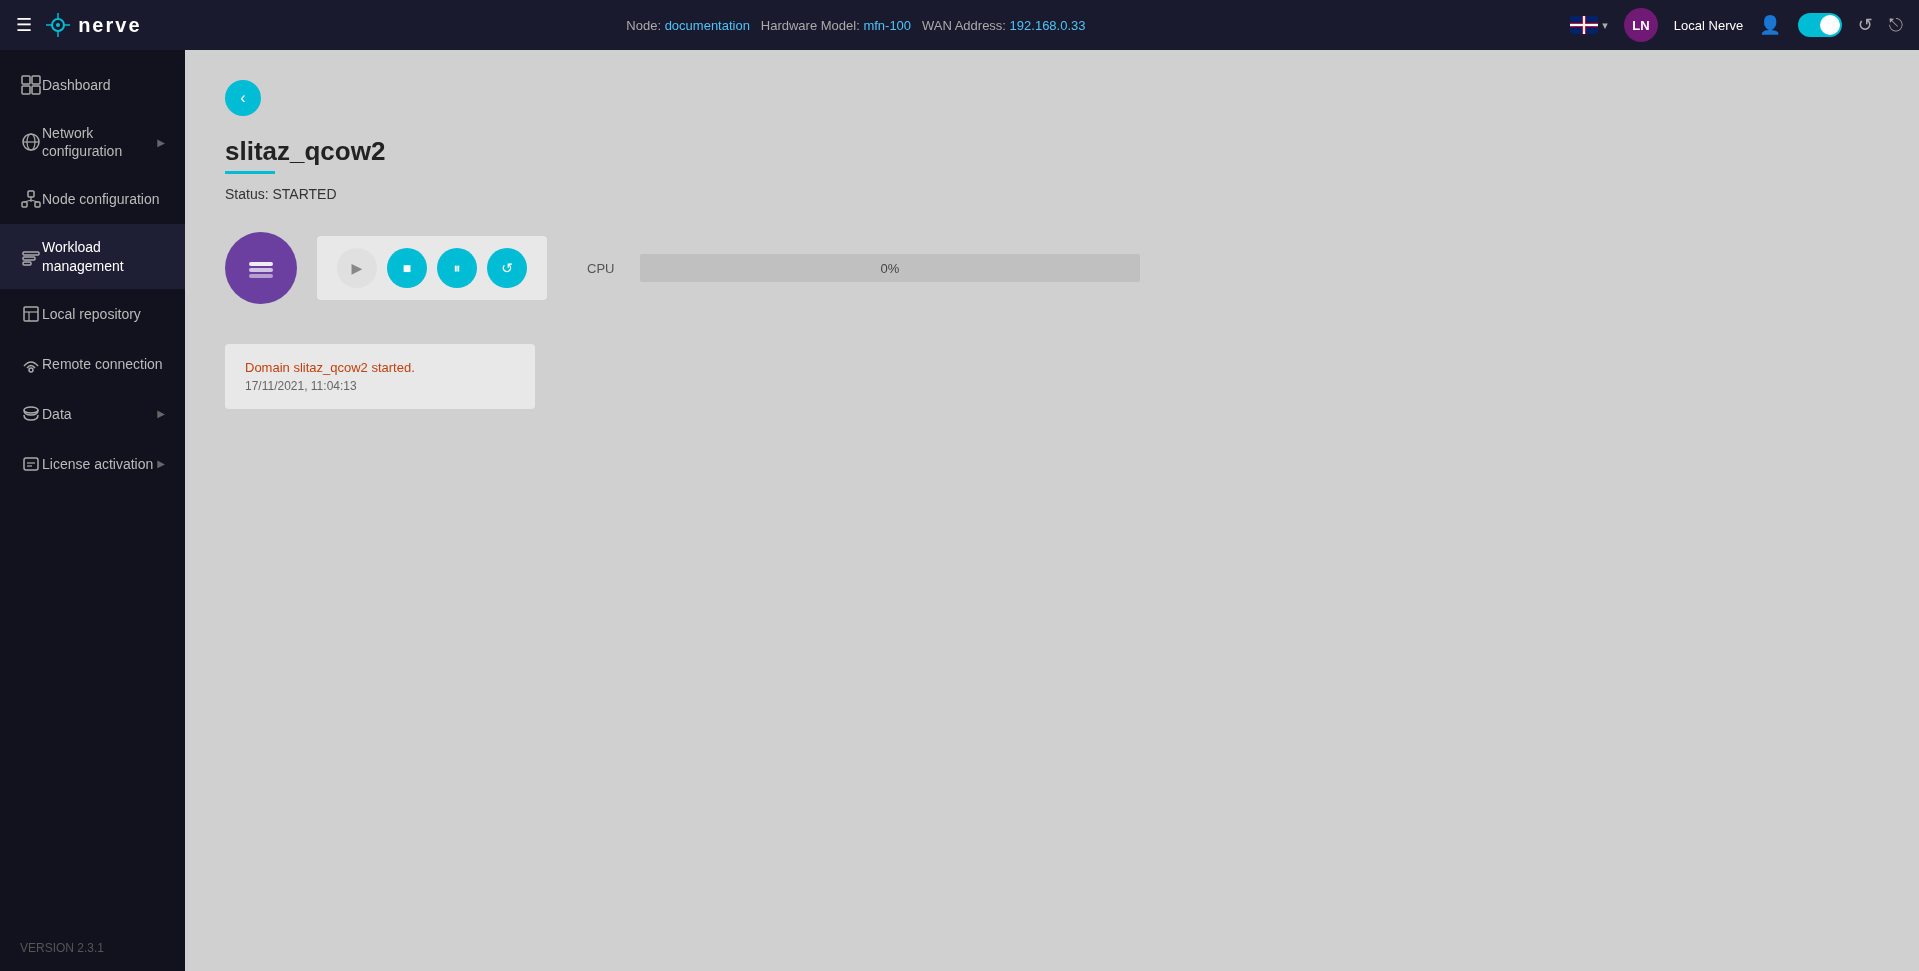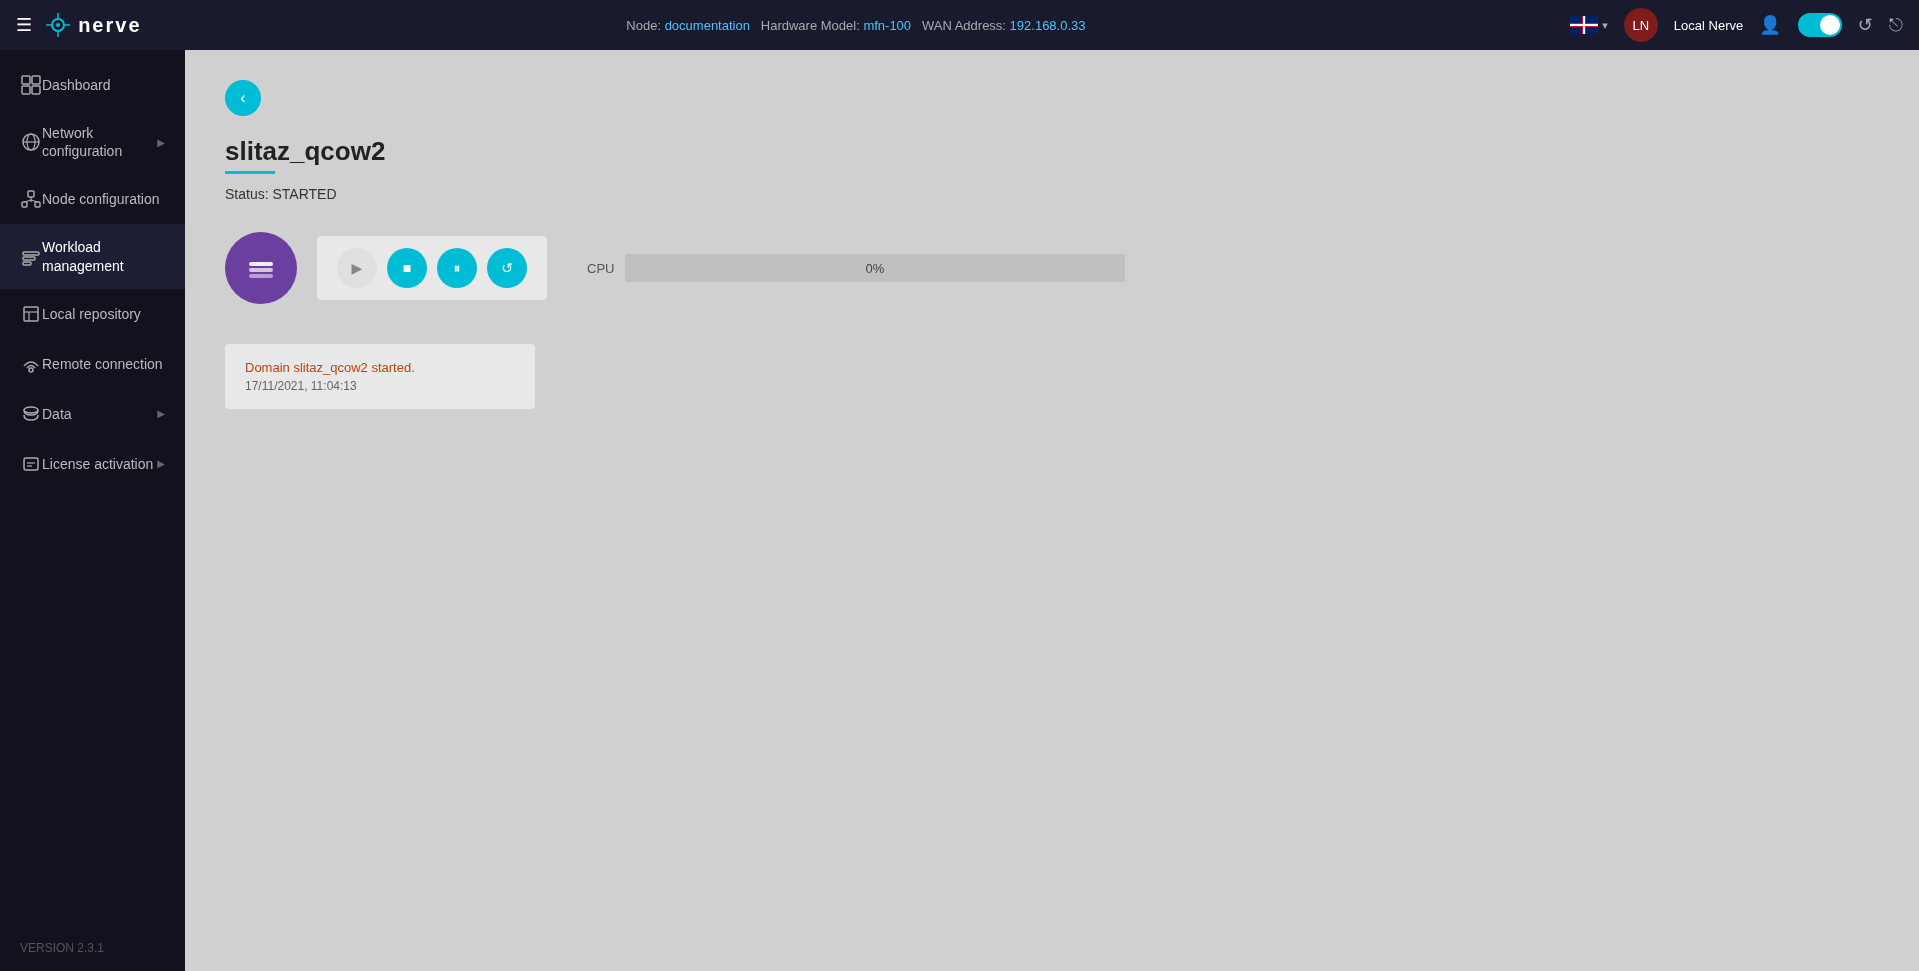--- a/index.html
+++ b/index.html
@@ -26,21 +26,21 @@
       color: #aaa;
     }
     .topbar-center a { color: #4fc3f7; text-decoration: none; }
 
     .topbar-right {
       display: flex;
       align-items: center;
       gap: 16px;
     }
     .flag-btn { display: flex; align-items: center; gap: 4px; cursor: pointer; }
-    .ln-badge { width: 34px; height: 34px; border-radius: 50%; background: #7f1d1d; color: white; font-weight: normal; font-size: 13px; display: flex; align-items: center; justify-content: center; }
+    .ln-badge { width: 34px; height: 34px; border-radius: 50%; background: #701a75; color: white; font-weight: bold; font-size: 13px; display: flex; align-items: center; justify-content: center; }
     .local-nerve-text { color: #fff; font-size: 13px; }
     .toggle-switch { width: 44px; height: 24px; background: #00bcd4; border-radius: 12px; position: relative; cursor: pointer; }
     .toggle-knob { width: 20px; height: 20px; background: white; border-radius: 50%; position: absolute; top: 2px; right: 2px; }
 
     
     .main-layout {
       display: flex;
       flex: 1;
       overflow: hidden;
     }
@@ -159,21 +159,21 @@
     }
     .ctrl-btn.play { background: #e0e0e0; color: #888; }
     .ctrl-btn.stop { background: #00bcd4; color: white; }
     .ctrl-btn.pause { background: #00bcd4; color: white; }
     .ctrl-btn.restart { background: #00bcd4; color: white; }
 
     
     .cpu-row {
       display: flex;
       align-items: center;
-      gap: 8px;
+      gap: 23px;
       margin-bottom: 20px;
       margin-left: 0;
     }
     .cpu-label { font-size: 13px; color: #555; width: 30px; }
     .cpu-bar-container {
       width: 500px;
       height: 28px;
       background: #c0c0c0;
       border-radius: 2px;
       position: relative;

